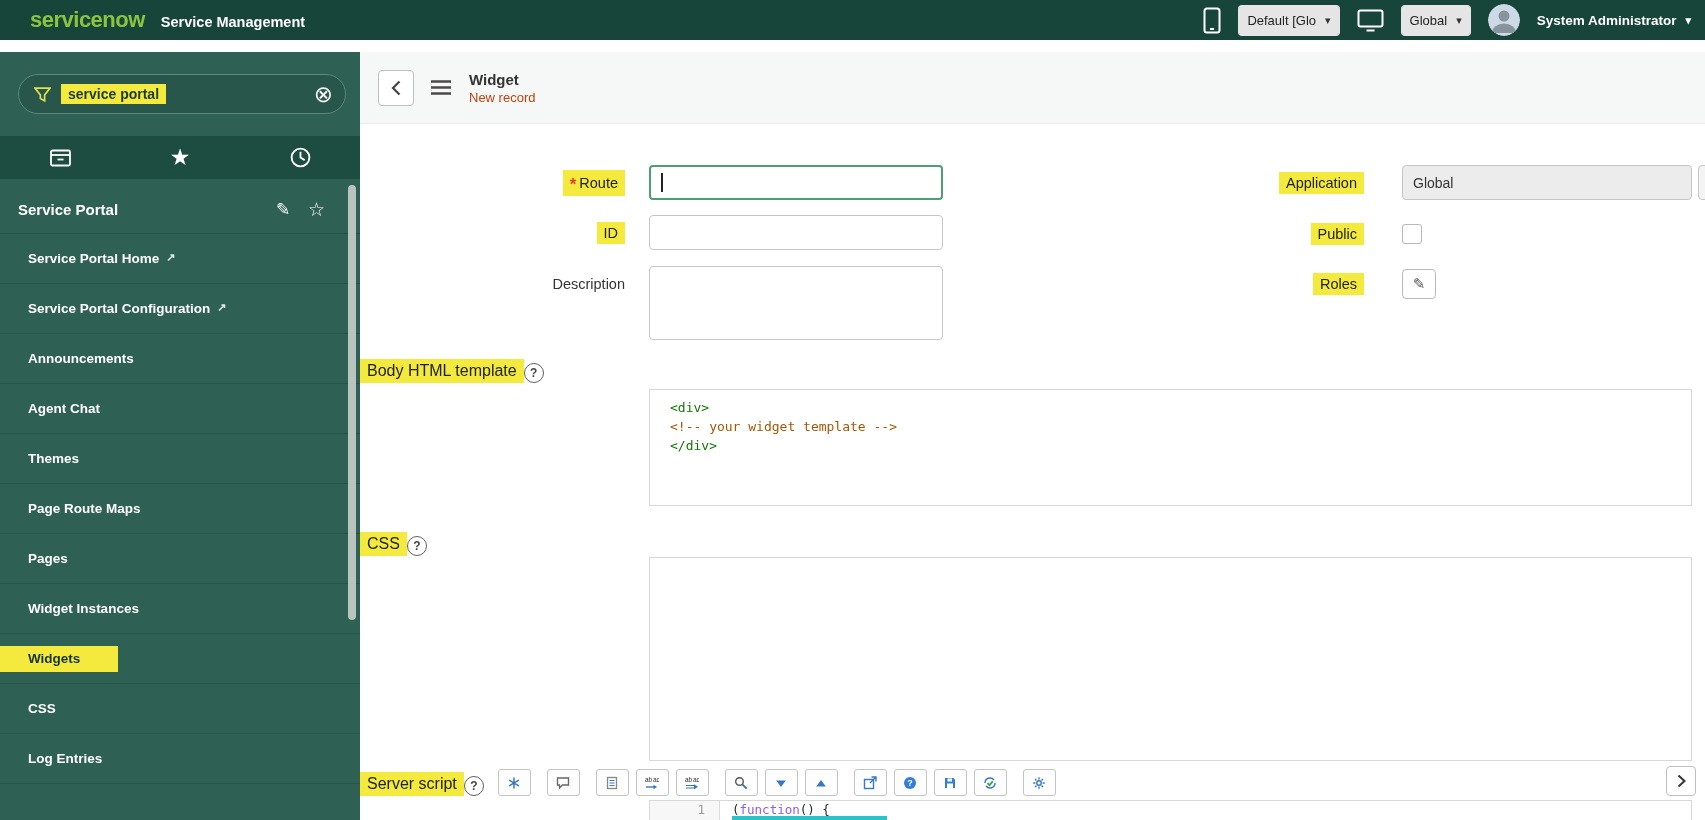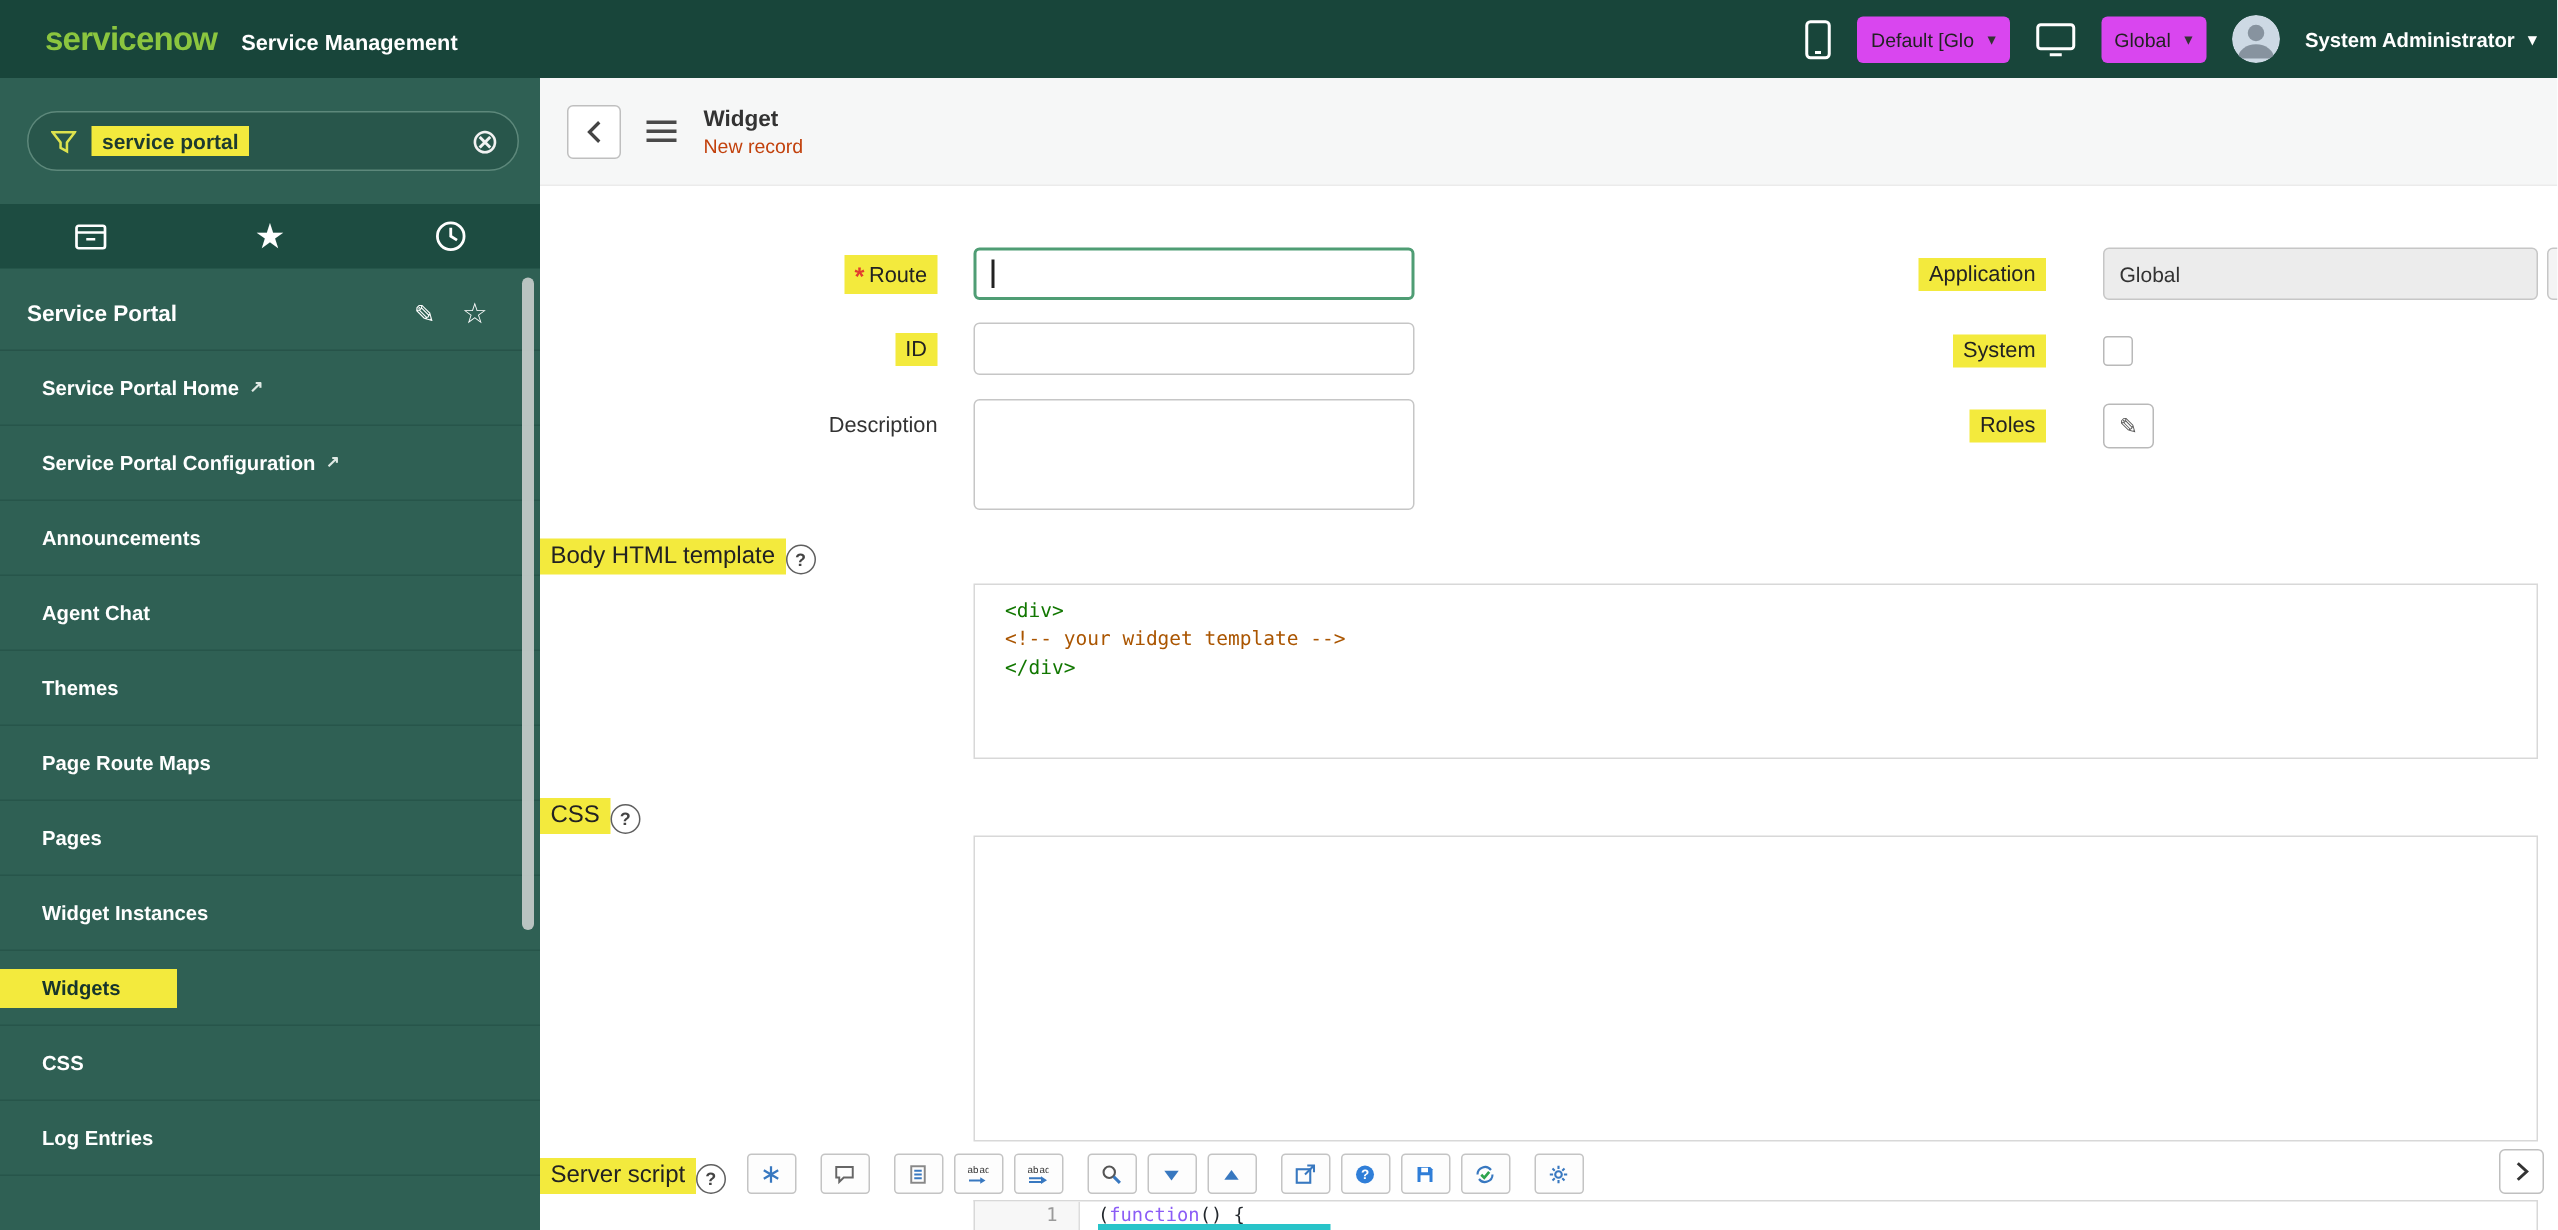--- a/index.html
+++ b/index.html
@@ -1,27 +1,27 @@
 <!DOCTYPE html>
 <html><head>
 <meta charset="utf-8">
 <style>
   * { margin:0; padding:0; box-sizing:border-box; }
   html,body { width:1705px; height:820px; font-family:"Liberation Sans",sans-serif; }
   .screen { position:relative; width:1705px; height:820px; overflow:hidden; background:#fff; }
 
   
-  .topbar { position:absolute; top:0; left:0; width:100%; height:52px; background:#18453a;
+  .topbar { position:absolute; top:0; left:0; width:100%; height:40px; background:#18453a;
             display:flex; align-items:center; padding:0 14px 0 30px; }
   .brand { display:flex; align-items:baseline; gap:16px; }
   .logo { font-size:22px; font-weight:bold; color:#8bc53f; letter-spacing:-0.5px; cursor:pointer; }
   .product { font-size:14.5px; font-weight:bold; color:#fff; }
   .top-right { margin-left:auto; display:flex; align-items:center; gap:17px; }
   .top-iconbtn { background:none; border:none; display:flex; align-items:center; cursor:pointer; }
-  .top-select { background:#d946ef; border-radius:4px; height:31px; display:flex; align-items:center;
+  .top-select { background:#e5e5e5; border-radius:4px; height:31px; display:flex; align-items:center;
                 gap:9px; padding:0 9px; font-size:13px; color:#222; cursor:pointer; }
   .caret-glyph { font-size:11px; color:#333; }
   .caret-glyph.light { color:#fff; }
   .avatar { width:32px; height:32px; border-radius:50%; overflow:hidden; cursor:pointer; flex:none; }
   .user-menu { display:flex; align-items:center; gap:9px; color:#fff; font-weight:bold; font-size:13.5px; cursor:pointer; white-space:nowrap; }
 
   
   .sidebar { position:absolute; top:52px; left:0; width:360px; bottom:0; background:#2f6054; overflow:hidden; }
   .search-pill { position:absolute; top:22px; left:18px; width:328px; height:40px; border:1px solid #55religion; }
   .search-pill { border:1px solid #5d887b; background:#28564b; border-radius:20px;
@@ -266,21 +266,21 @@
       <div class="frow right" style="top:41px;">
         <div class="flabel"><span class="hl">Application</span></div>
         <div class="gap38"></div>
         <div class="finput readonly w290">
             <span>Global</span>
           </div>
       </div>
       <div class="ref-sliver"></div>
 
       <div class="frow right" style="top:95px; height:30px;">
-        <div class="flabel"><span class="hl">System</span></div>
+        <div class="flabel"><span class="hl">Public</span></div>
         <div class="gap38"></div>
         <div class="checkbox"></div>
       </div>
 
       <div class="frow right" style="top:145px; height:30px;">
         <div class="flabel"><span class="hl">Roles</span></div>
         <div class="gap38"></div>
         <button class="roles-btn">
           <span class="glyph">✎</span>
         </button>

